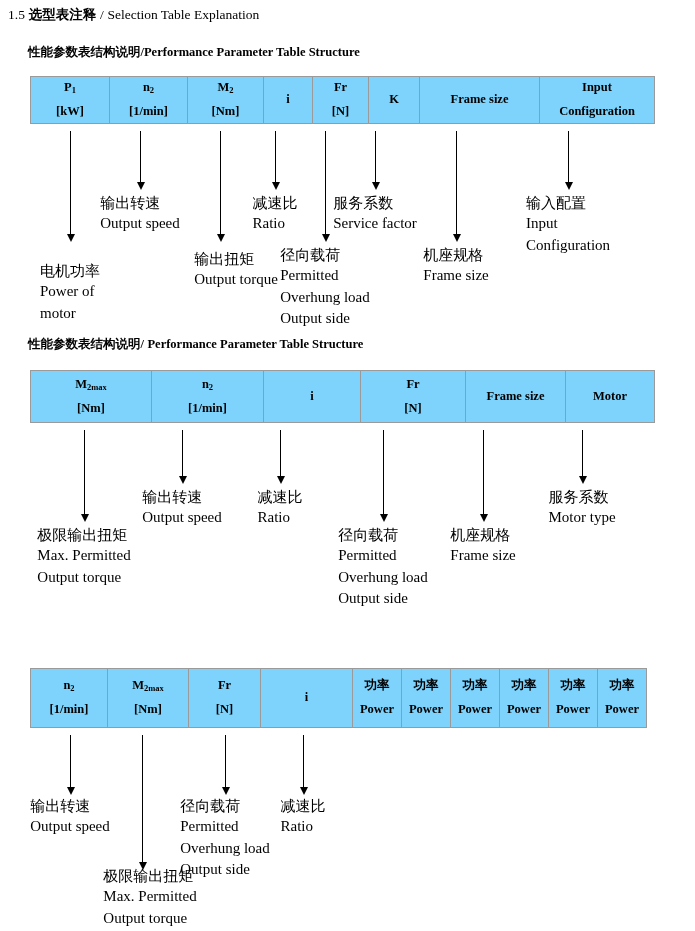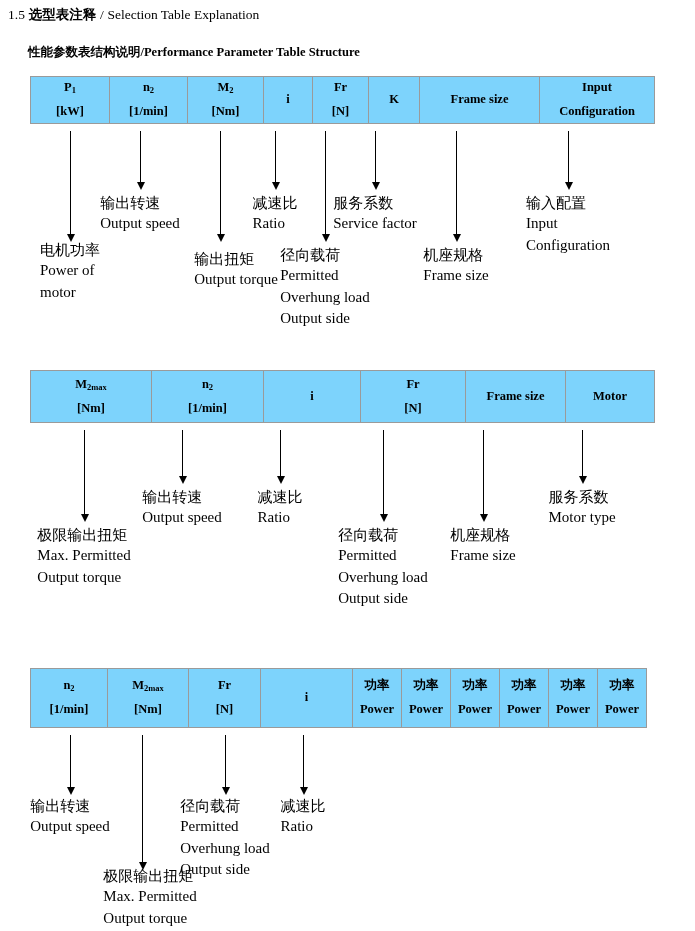--- a/index.html
+++ b/index.html
@@ -159,21 +159,21 @@
 
   <div class="arrow" style="left:70px; top:131px; height:104px;"></div>
   <div class="arrow" style="left:140px; top:131px; height:52px;"></div>
   <div class="arrow" style="left:220px; top:131px; height:104px;"></div>
   <div class="arrow" style="left:275px; top:131px; height:52px;"></div>
   <div class="arrow" style="left:325px; top:131px; height:104px;"></div>
   <div class="arrow" style="left:375px; top:131px; height:52px;"></div>
   <div class="arrow" style="left:456px; top:131px; height:104px;"></div>
   <div class="arrow" style="left:568px; top:131px; height:52px;"></div>
 
-  <div class="note" style="left:70px; top:239px; transform:translateX(-50%);">
+  <div class="note" style="left:70px; top:260px; transform:translateX(-50%);">
     <div class="cn">电机功率</div>
     <div>Power of</div>
     <div>motor</div>
   </div>
   <div class="note" style="left:140px; top:192px; transform:translateX(-50%);">
     <div class="cn">输出转速</div>
     <div>Output speed</div>
   </div>
   <div class="note" style="left:220px; top:248px; transform:translateX(-50%);margin-left:16px;">
     <div class="cn">输出扭矩</div>
@@ -196,20 +196,23 @@
   <div class="note" style="left:456px; top:244px; transform:translateX(-50%);">
     <div class="cn">机座规格</div>
     <div>Frame size</div>
   </div>
   <div class="note" style="left:568px; top:192px; transform:translateX(-50%);">
     <div class="cn">输入配置</div>
     <div>Input</div>
     <div>Configuration</div>
   </div>
 
+  <div class="section-head" style="left:28px; top:336px;">
+    <span>性能参数表结构说明</span><span class="lat">/</span> <span class="lat">Performance Parameter Table Structure</span>
+  </div>
 
   <div class="tablebox" style="left:30px; top:370px; width:625px; height:53px;">
     <div class="tcell" style="width:120px;">
       <span class="l1"><span>M</span><sub>2max</sub></span>
       <span class="l2">[Nm]</span>
     </div>
     <div class="tcell vdiv" style="width:112px;">
       <span class="l1"><span>n</span><sub>2</sub></span>
       <span class="l2">[1/min]</span>
     </div>

